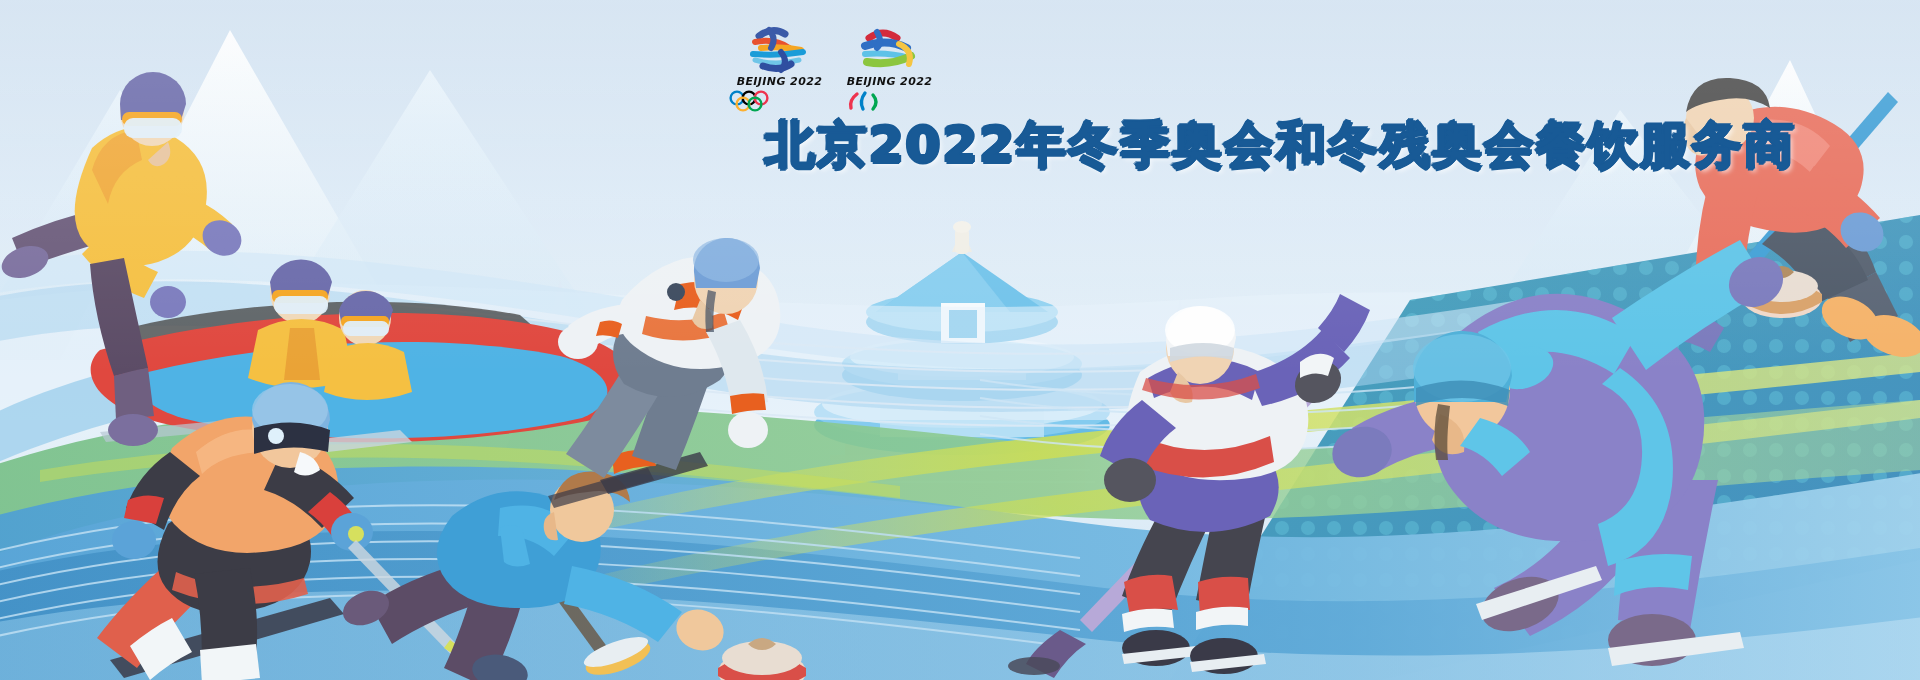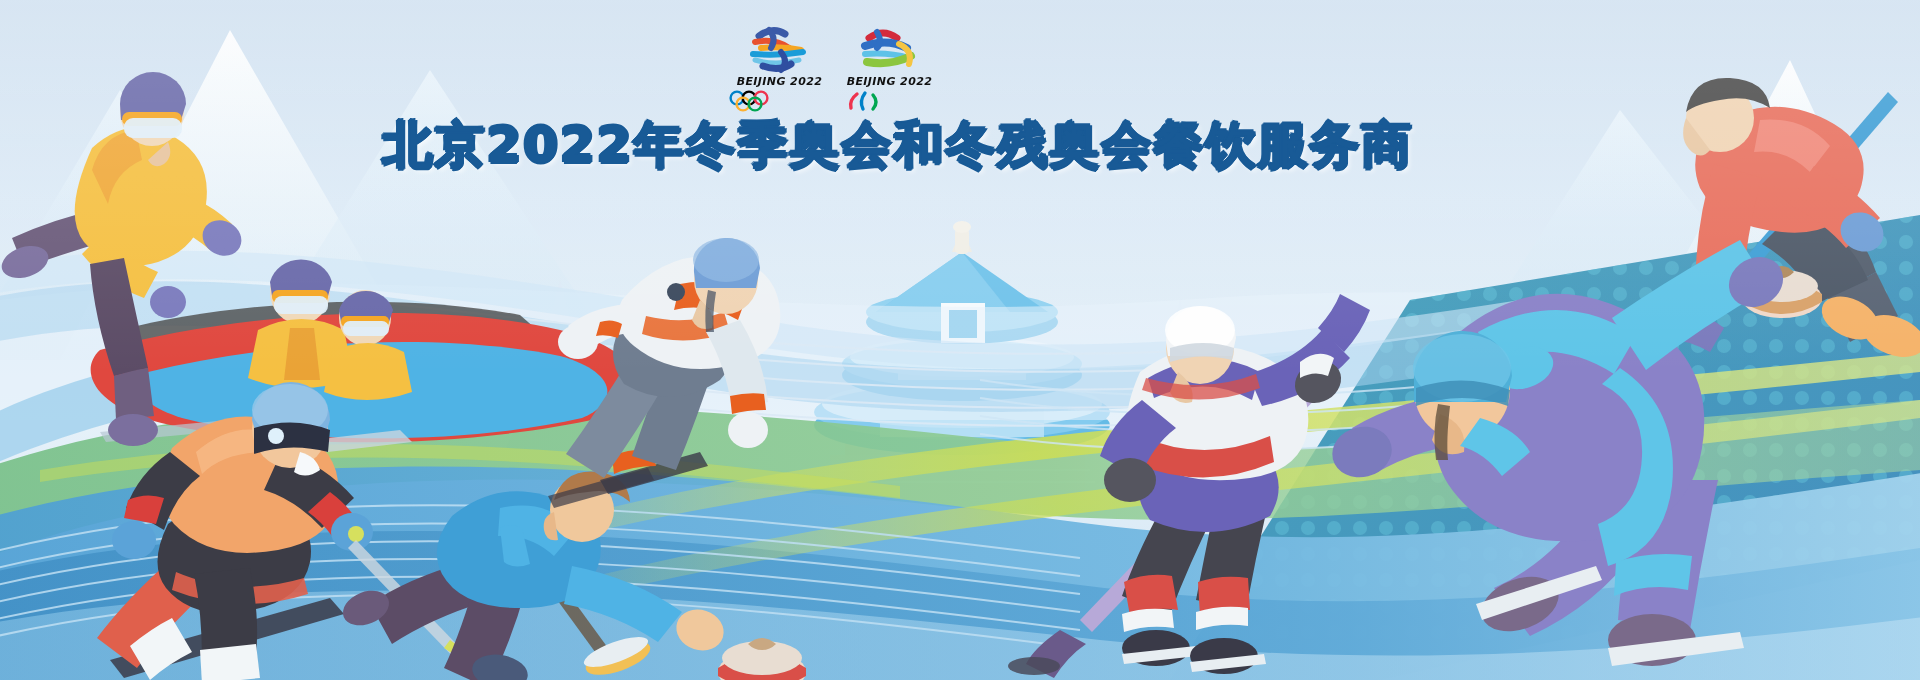--- a/index.html
+++ b/index.html
@@ -8,21 +8,21 @@
   #stage{
     position:relative;width:1920px;height:680px;overflow:hidden;
     font-family:"Liberation Sans","DejaVu Sans",sans-serif;
     background:linear-gradient(170deg,#cfe0f0 0%,#d9e8f4 22%,#e4eff8 48%,#ddecf6 70%,#cfe4f3 100%);
   }
   .lyr{position:absolute;left:0;top:0;width:1920px;height:680px;}
   svg{display:block;}
 
   
   #title-wrap{
-    position:absolute;left:0;top:120px;width:1796px;text-align:center;z-index:60;
+    position:absolute;left:0;top:120px;width:1796px;text-align:right;z-index:60;
     pointer-events:none;
   }
   #banner-title{
     display:inline-block;
     font-size:50px;line-height:1.0;font-weight:bold;letter-spacing:2px;
     color:#185a96;
     font-family:"DejaVu Sans","Liberation Sans",sans-serif;
     text-shadow:
        2px 0 0 #185a96, -2px 0 0 #185a96, 0 2px 0 #185a96, 0 -2px 0 #185a96,
        1px 1px 0 #185a96, -1px -1px 0 #185a96,

